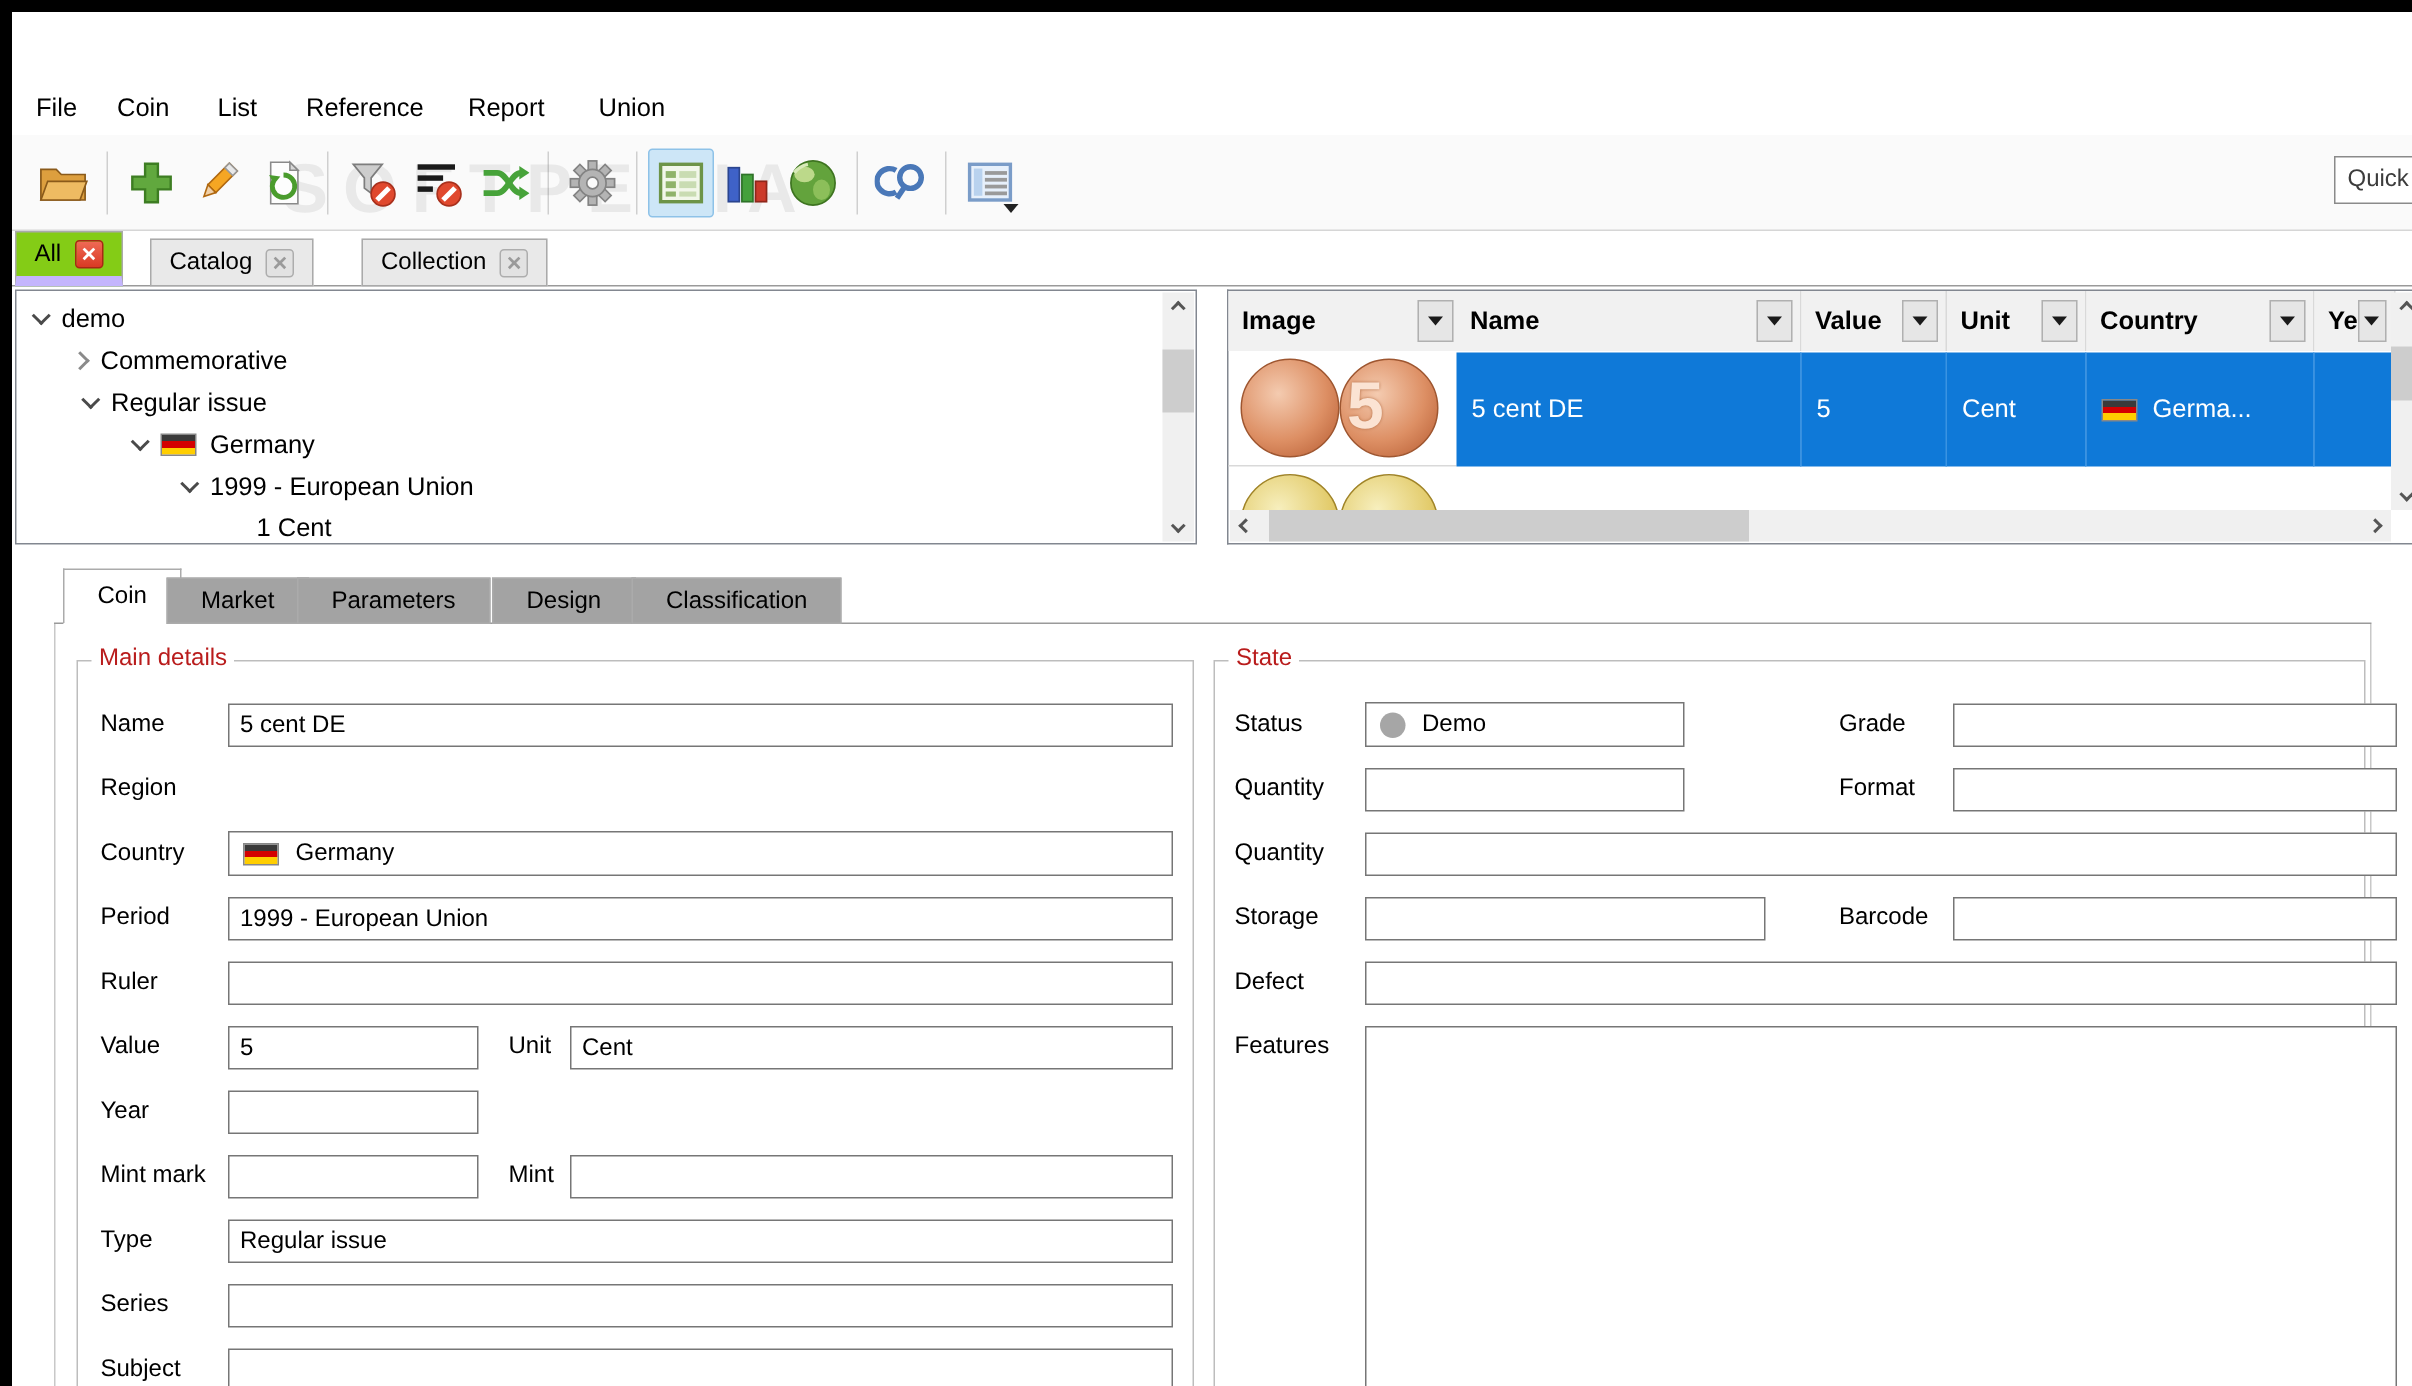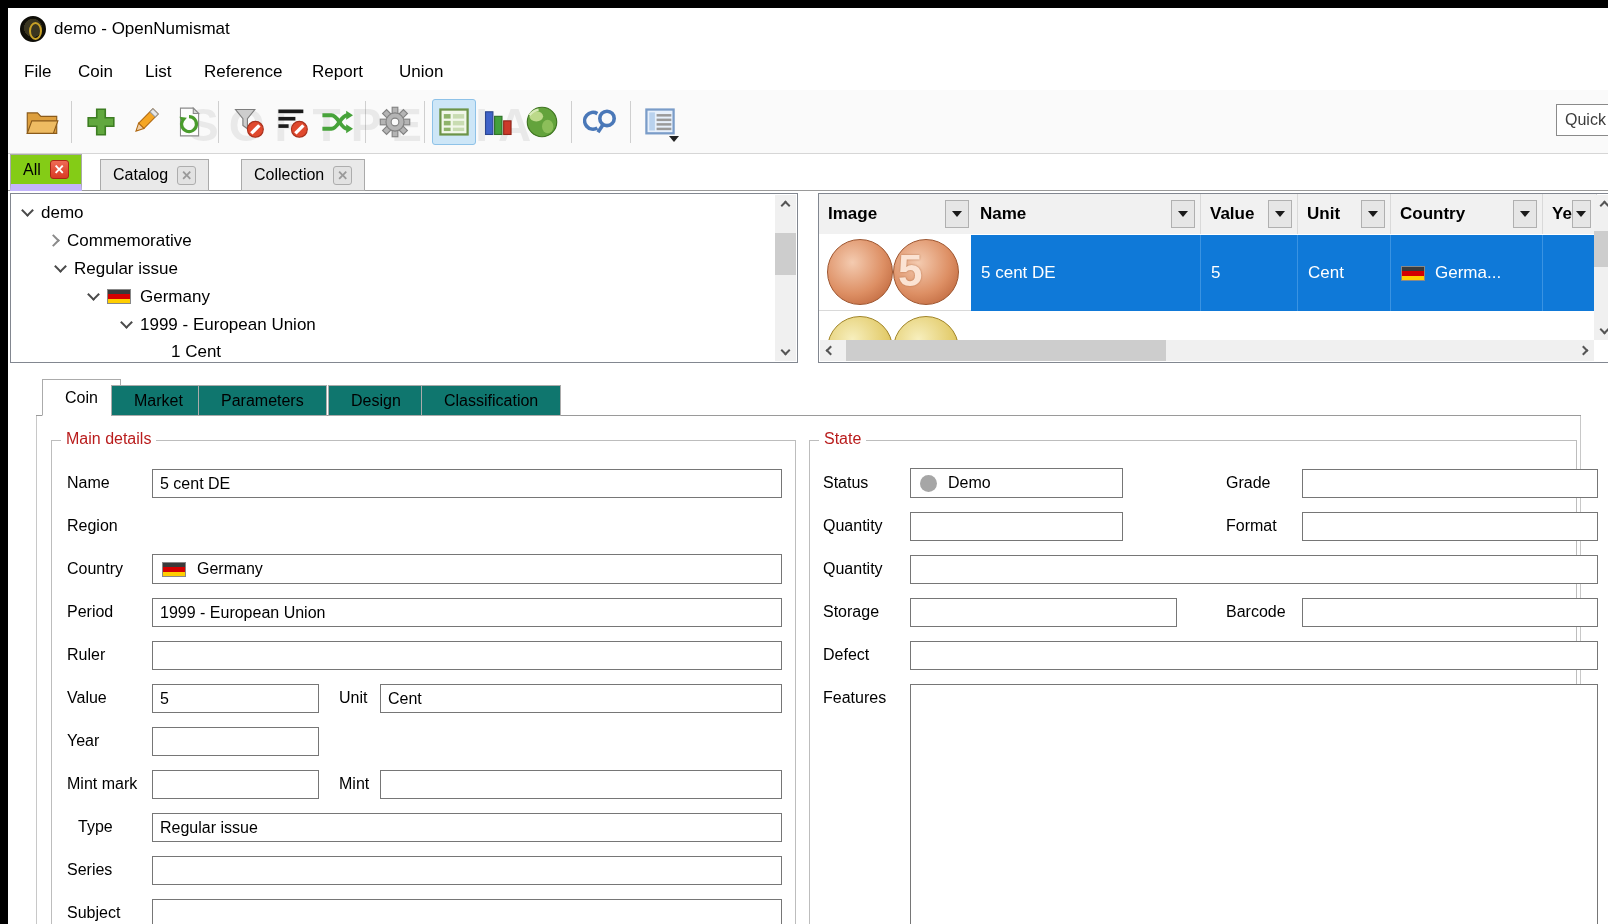--- a/index.html
+++ b/index.html
@@ -72,21 +72,21 @@
   .gcell { position:absolute; display:flex; align-items:center; padding-left:10px; font-size:17px; }
   .row-sel { background:#0f79d8; color:#fff; border-right:1px solid #3a93e2; }
   .coin { border-radius:50%; position:absolute; }
   .coin.copper { background:radial-gradient(circle at 38% 35%, #f4cbb0, #dd8f64 55%, #bb6238 92%); border:1px solid #9e5630; }
   .coin.gold { background:radial-gradient(circle at 38% 35%, #f7efbe, #e3cc6d 60%, #c4a53e 95%); border:1px solid #a08428; }
   .coin .five { position:absolute; left:4px; top:6px; font-size:44px; color:#fbe3d3; font-weight:bold;
                 text-shadow:0 0 2px #b06a40; }
 
   
   .dtabbar { position:absolute; left:28px; top:371px; width:1545px; height:37px; border-bottom:1px solid #9a9a9a; }
-  .dtab { position:absolute; bottom:-1px; height:31px; background:#0f766e; border:1px solid #ababab;
+  .dtab { position:absolute; bottom:-1px; height:31px; background:#a3a3a3; border:1px solid #ababab;
           display:flex; align-items:center; padding:0 22px; font-size:16px; }
   .dtab.active { height:37px; background:#fff; border-bottom:1px solid #fff; }
   .detail-body { position:absolute; left:28px; top:408px; width:1545px; height:560px; background:#fff;
                  border-left:1px solid #c8c8c8; border-right:1px solid #c8c8c8; }
 
   .groupbox { position:absolute; border:1px solid #bdbdbd; background:#fff; }
   .groupbox-title { position:absolute; top:-11px; left:9px; background:#fff; padding:0 5px; font-size:16px; color:#b91c1c; }
   .flabel { position:absolute; font-size:16px; color:#000; }
   .tinput { position:absolute; height:29px; border:1px solid #767676; background:#fff;
             font:16px "Liberation Sans", sans-serif; padding:0 7px; color:#000; }
@@ -96,24 +96,20 @@
   .status-dot { width:17px; height:17px; border-radius:50%; background:#a6a6a6; }
 
   svg { display:block; }
 </style>
 </head>
 <body>
 
 <div class="screen">
 <div class="win">
 
-  <div class="titlebar">
-    <div class="app-icon"></div>
-    <div class="title-text">demo - OpenNumismat</div>
-  </div>
 
   <div class="menubar">
     <div class="menu-item" style="left:10px">File</div>
     <div class="menu-item" style="left:64px">Coin</div>
     <div class="menu-item" style="left:131px">List</div>
     <div class="menu-item" style="left:190px">Reference</div>
     <div class="menu-item" style="left:298px">Report</div>
     <div class="menu-item" style="left:385px">Union</div>
   </div>
 
@@ -444,21 +440,21 @@
       <input class="tinput" style="left: 328px; top: 243px; width: 402px;" value="Cent">
 
       <div class="flabel" style="left:15px; top:291px">Year</div>
       <input class="tinput" style="left: 100px; top: 286px; width: 167px;" value="">
 
       <div class="flabel" style="left:15px; top:334px">Mint mark</div>
       <input class="tinput" style="left: 100px; top: 329px; width: 167px;" value="">
       <div class="flabel" style="left:287px; top:334px">Mint</div>
       <input class="tinput" style="left: 328px; top: 329px; width: 402px;" value="">
 
-      <div class="flabel" style="left:26px; top:377px">Type</div>
+      <div class="flabel" style="left:15px; top:377px">Type</div>
       <input class="tinput" style="left: 100px; top: 372px; width: 630px;" value="Regular issue">
 
       <div class="flabel" style="left:15px; top:420px">Series</div>
       <input class="tinput" style="left: 100px; top: 415px; width: 630px;" value="">
 
       <div class="flabel" style="left:15px; top:463px">Subject</div>
       <input class="tinput" style="left: 100px; top: 458px; width: 630px;" value="">
     </div>
 
     <div class="groupbox" style="left:772px; top:24px; width:768px; height:600px">

